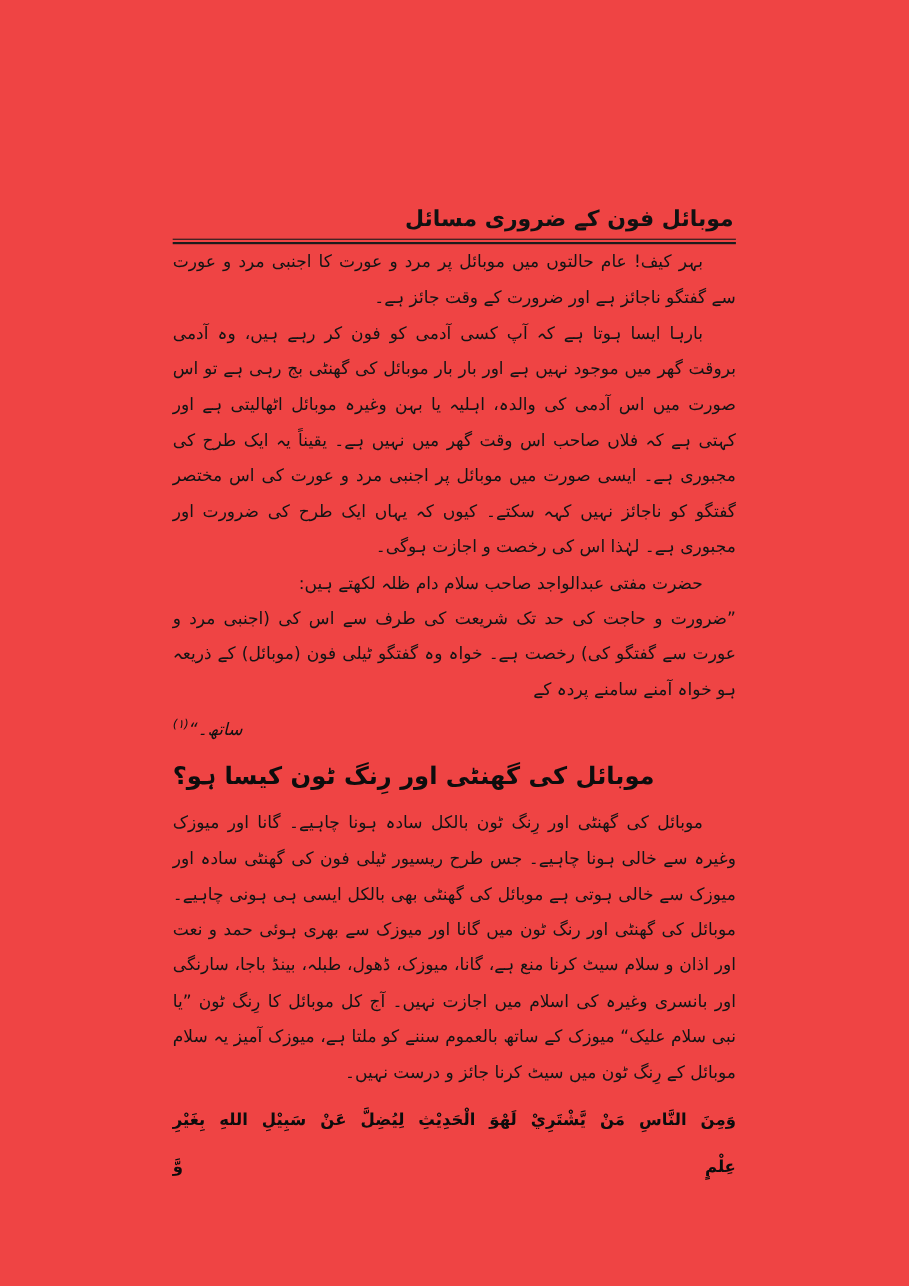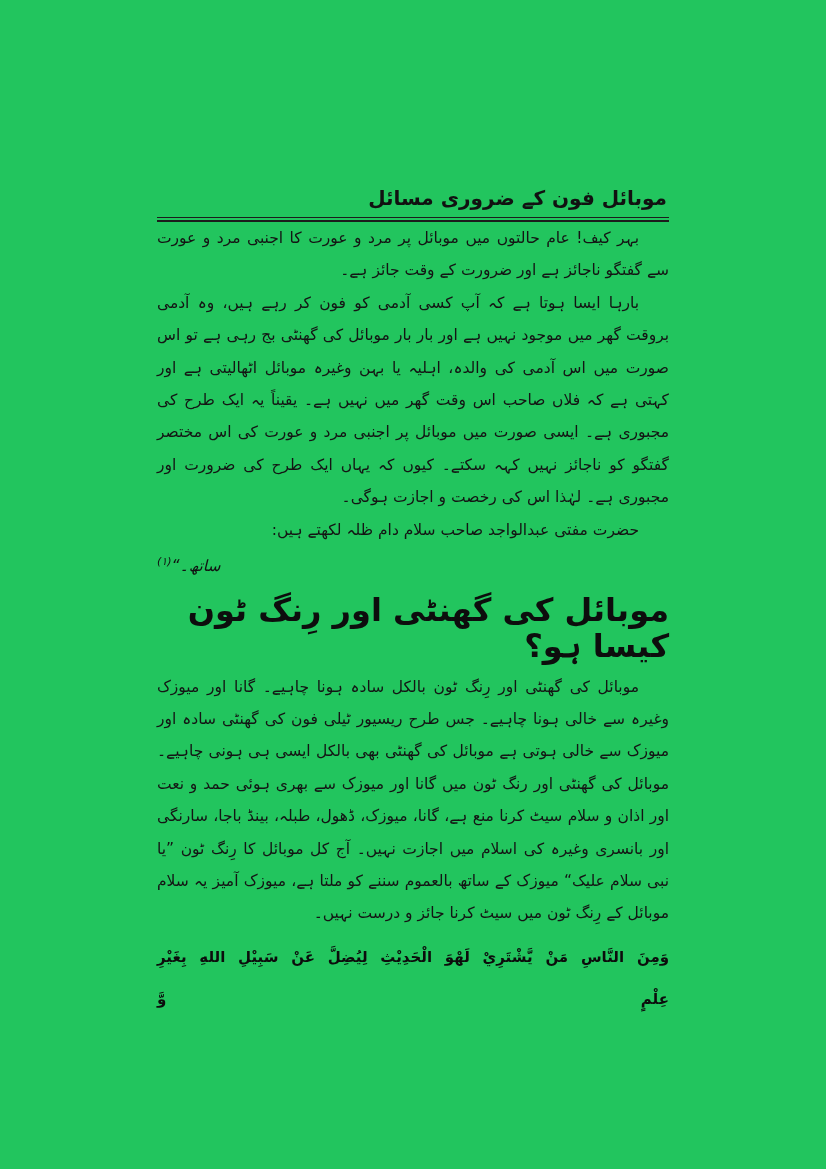--- a/index.html
+++ b/index.html
@@ -4,21 +4,21 @@
 <style>
   html,body{margin:0;padding:0;}
   body{
     width:826px;height:1169px;
     background:#f4f4f2;
     font-family:"DejaVu Sans","Liberation Sans",sans-serif;
   }
   .page{
     position:relative;
     width:826px;height:1169px;
-    background:#22c55e;
+    background:#ef4444;
     color:#111;
     overflow:hidden;
   }
   .content{
     position:absolute;
     top:186px;
     left:157px;
     width:512px;
     direction:rtl;
   }
@@ -50,23 +50,23 @@
     font-size:15.5px;
     line-height:32.4px;
     font-style:italic;
   }
   p.quote-end sup{
     font-size:11px;
     vertical-align:super;
   }
   h2.section-heading{
     margin:9px 0 7px 0;
-    font-size:32px;
+    font-size:22px;
     font-weight:bold;
-    text-align:right;
+    text-align:left;
     line-height:36px;
     color:#0d0d0d;
   }
   p.intro-line{margin-top:2px;}
   p.verse{
     margin:6px 0 0 0;
     font-size:15px;
     font-weight:bold;
     line-height:42px;
     text-align:justify;
@@ -86,20 +86,21 @@
       <div class="double-rule"></div>
     </div>
 
     <div class="body-text">
       <p class="para indent">بہر کیف! عام حالتوں میں موبائل پر مرد و عورت کا اجنبی مرد و عورت سے گفتگو ناجائز ہے اور ضرورت کے وقت جائز ہے۔</p>
 
       <p class="para indent">بارہا ایسا ہوتا ہے کہ آپ کسی آدمی کو فون کر رہے ہیں، وہ آدمی بروقت گھر میں موجود نہیں ہے اور بار بار موبائل کی گھنٹی بج رہی ہے تو اس صورت میں اس آدمی کی والدہ، اہلیہ یا بہن وغیرہ موبائل اٹھالیتی ہے اور کہتی ہے کہ فلاں صاحب اس وقت گھر میں نہیں ہے۔ یقیناً یہ ایک طرح کی مجبوری ہے۔ ایسی صورت میں موبائل پر اجنبی مرد و عورت کی اس مختصر گفتگو کو ناجائز نہیں کہہ سکتے۔ کیوں کہ یہاں ایک طرح کی ضرورت اور مجبوری ہے۔ لہٰذا اس کی رخصت و اجازت ہوگی۔</p>
 
       <p class="para indent">حضرت مفتی عبدالواجد صاحب سلام دام ظلہ لکھتے ہیں:</p>
 
+      <p class="para">”ضرورت و حاجت کی حد تک شریعت کی طرف سے اس کی (اجنبی مرد و عورت سے گفتگو کی) رخصت ہے۔ خواہ وہ گفتگو ٹیلی فون (موبائل) کے ذریعہ ہو خواہ آمنے سامنے پردہ کے</p>
 
       <p class="quote-end"><span>ساتھ۔“</span><sup>(۱)</sup></p>
 
       <h2 class="section-heading">موبائل کی گھنٹی اور رِنگ ٹون کیسا ہو؟</h2>
 
       <p class="para indent">موبائل کی گھنٹی اور رِنگ ٹون بالکل سادہ ہونا چاہیے۔ گانا اور میوزک وغیرہ سے خالی ہونا چاہیے۔ جس طرح ریسیور ٹیلی فون کی گھنٹی سادہ اور میوزک سے خالی ہوتی ہے موبائل کی گھنٹی بھی بالکل ایسی ہی ہونی چاہیے۔ موبائل کی گھنٹی اور رنگ ٹون میں گانا اور میوزک سے بھری ہوئی حمد و نعت اور اذان و سلام سیٹ کرنا منع ہے، گانا، میوزک، ڈھول، طبلہ، بینڈ باجا، سارنگی اور بانسری وغیرہ کی اسلام میں اجازت نہیں۔ آج کل موبائل کا رِنگ ٹون ”یا نبی سلام علیک“ میوزک کے ساتھ بالعموم سننے کو ملتا ہے، میوزک آمیز یہ سلام موبائل کے رِنگ ٹون میں سیٹ کرنا جائز و درست نہیں۔</p>
 
 
       <p class="verse">وَمِنَ النَّاسِ مَنْ يَّشْتَرِيْ لَهْوَ الْحَدِيْثِ لِيُضِلَّ عَنْ سَبِيْلِ اللهِ بِغَيْرِ عِلْمٍ وَّ</p>
     </div>

